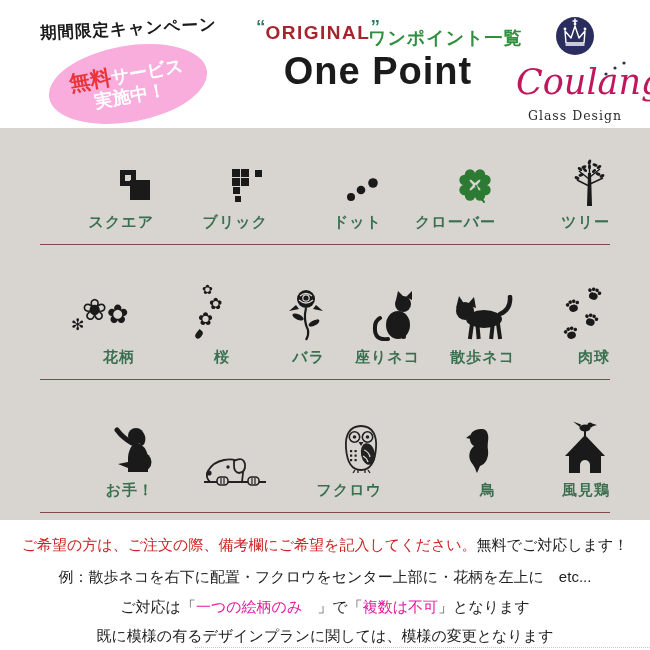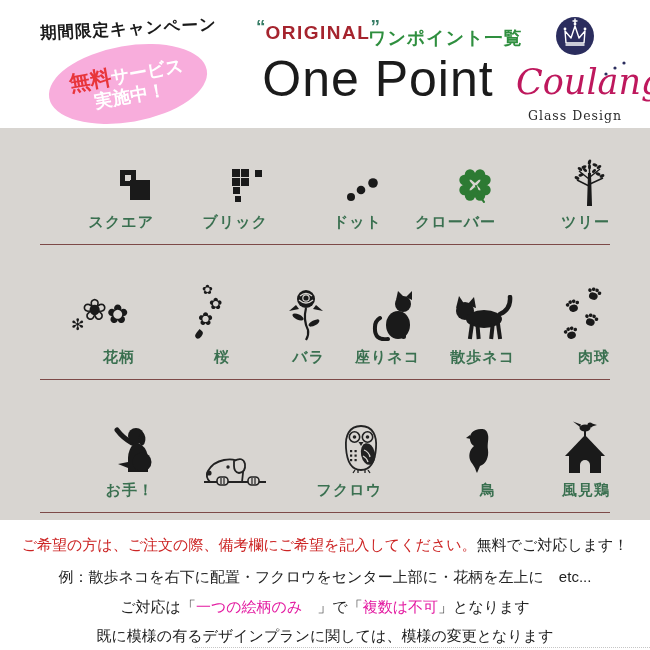--- a/index.html
+++ b/index.html
@@ -16,21 +16,21 @@
     align-items:center;justify-content:center;line-height:1.15;}
   .badge .l1{font-size:18px;font-weight:bold;color:#fff;white-space:nowrap;}
   .badge .l1 .free{color:#e8353b;font-size:21px;}
   .badge .l2{font-size:18px;font-weight:bold;color:#fff;}
   .original-row{position:absolute;left:256px;top:22px;white-space:nowrap;}
   .original-row .q{color:#377d66;font-weight:bold;font-size:19px;position:relative;top:-6px;}
   .original-row .orig{color:#a5242e;font-weight:bold;font-size:19px;letter-spacing:1.5px;}
   .subtitle{position:absolute;left:368px;top:26px;color:#2f8f3f;font-size:18px;
     font-weight:bold;letter-spacing:1px;white-space:nowrap;}
   .onepoint{position:absolute;left:250px;top:50px;width:256px;text-align:center;
-    font-size:50px;color:#1b1b1b;letter-spacing:1px;font-weight:400;}
+    font-size:38px;color:#1b1b1b;letter-spacing:1px;font-weight:700;}
   .logo{position:absolute;left:516px;top:14px;width:118px;text-align:center;}
   .logo .brand{font-family:"DejaVu Serif","Liberation Serif",serif;font-style:italic;
     font-size:35px;color:#be185d;line-height:1;margin-top:3px;position:relative;}
   .logo .dots{position:absolute;right:6px;top:46px;}
   .logo .tagline{font-family:"DejaVu Serif","Liberation Serif",serif;font-size:12.5px;
     color:#2a2a2a;margin-top:8px;letter-spacing:1px;}
   
   .panel{position:absolute;top:128px;left:0;width:650px;height:392px;background:#d8d5d1;
     box-sizing:border-box;padding:0 40px;}
   .row{display:flex;align-items:flex-end;border-bottom:1.5px solid #7d4a48;box-sizing:border-box;}

